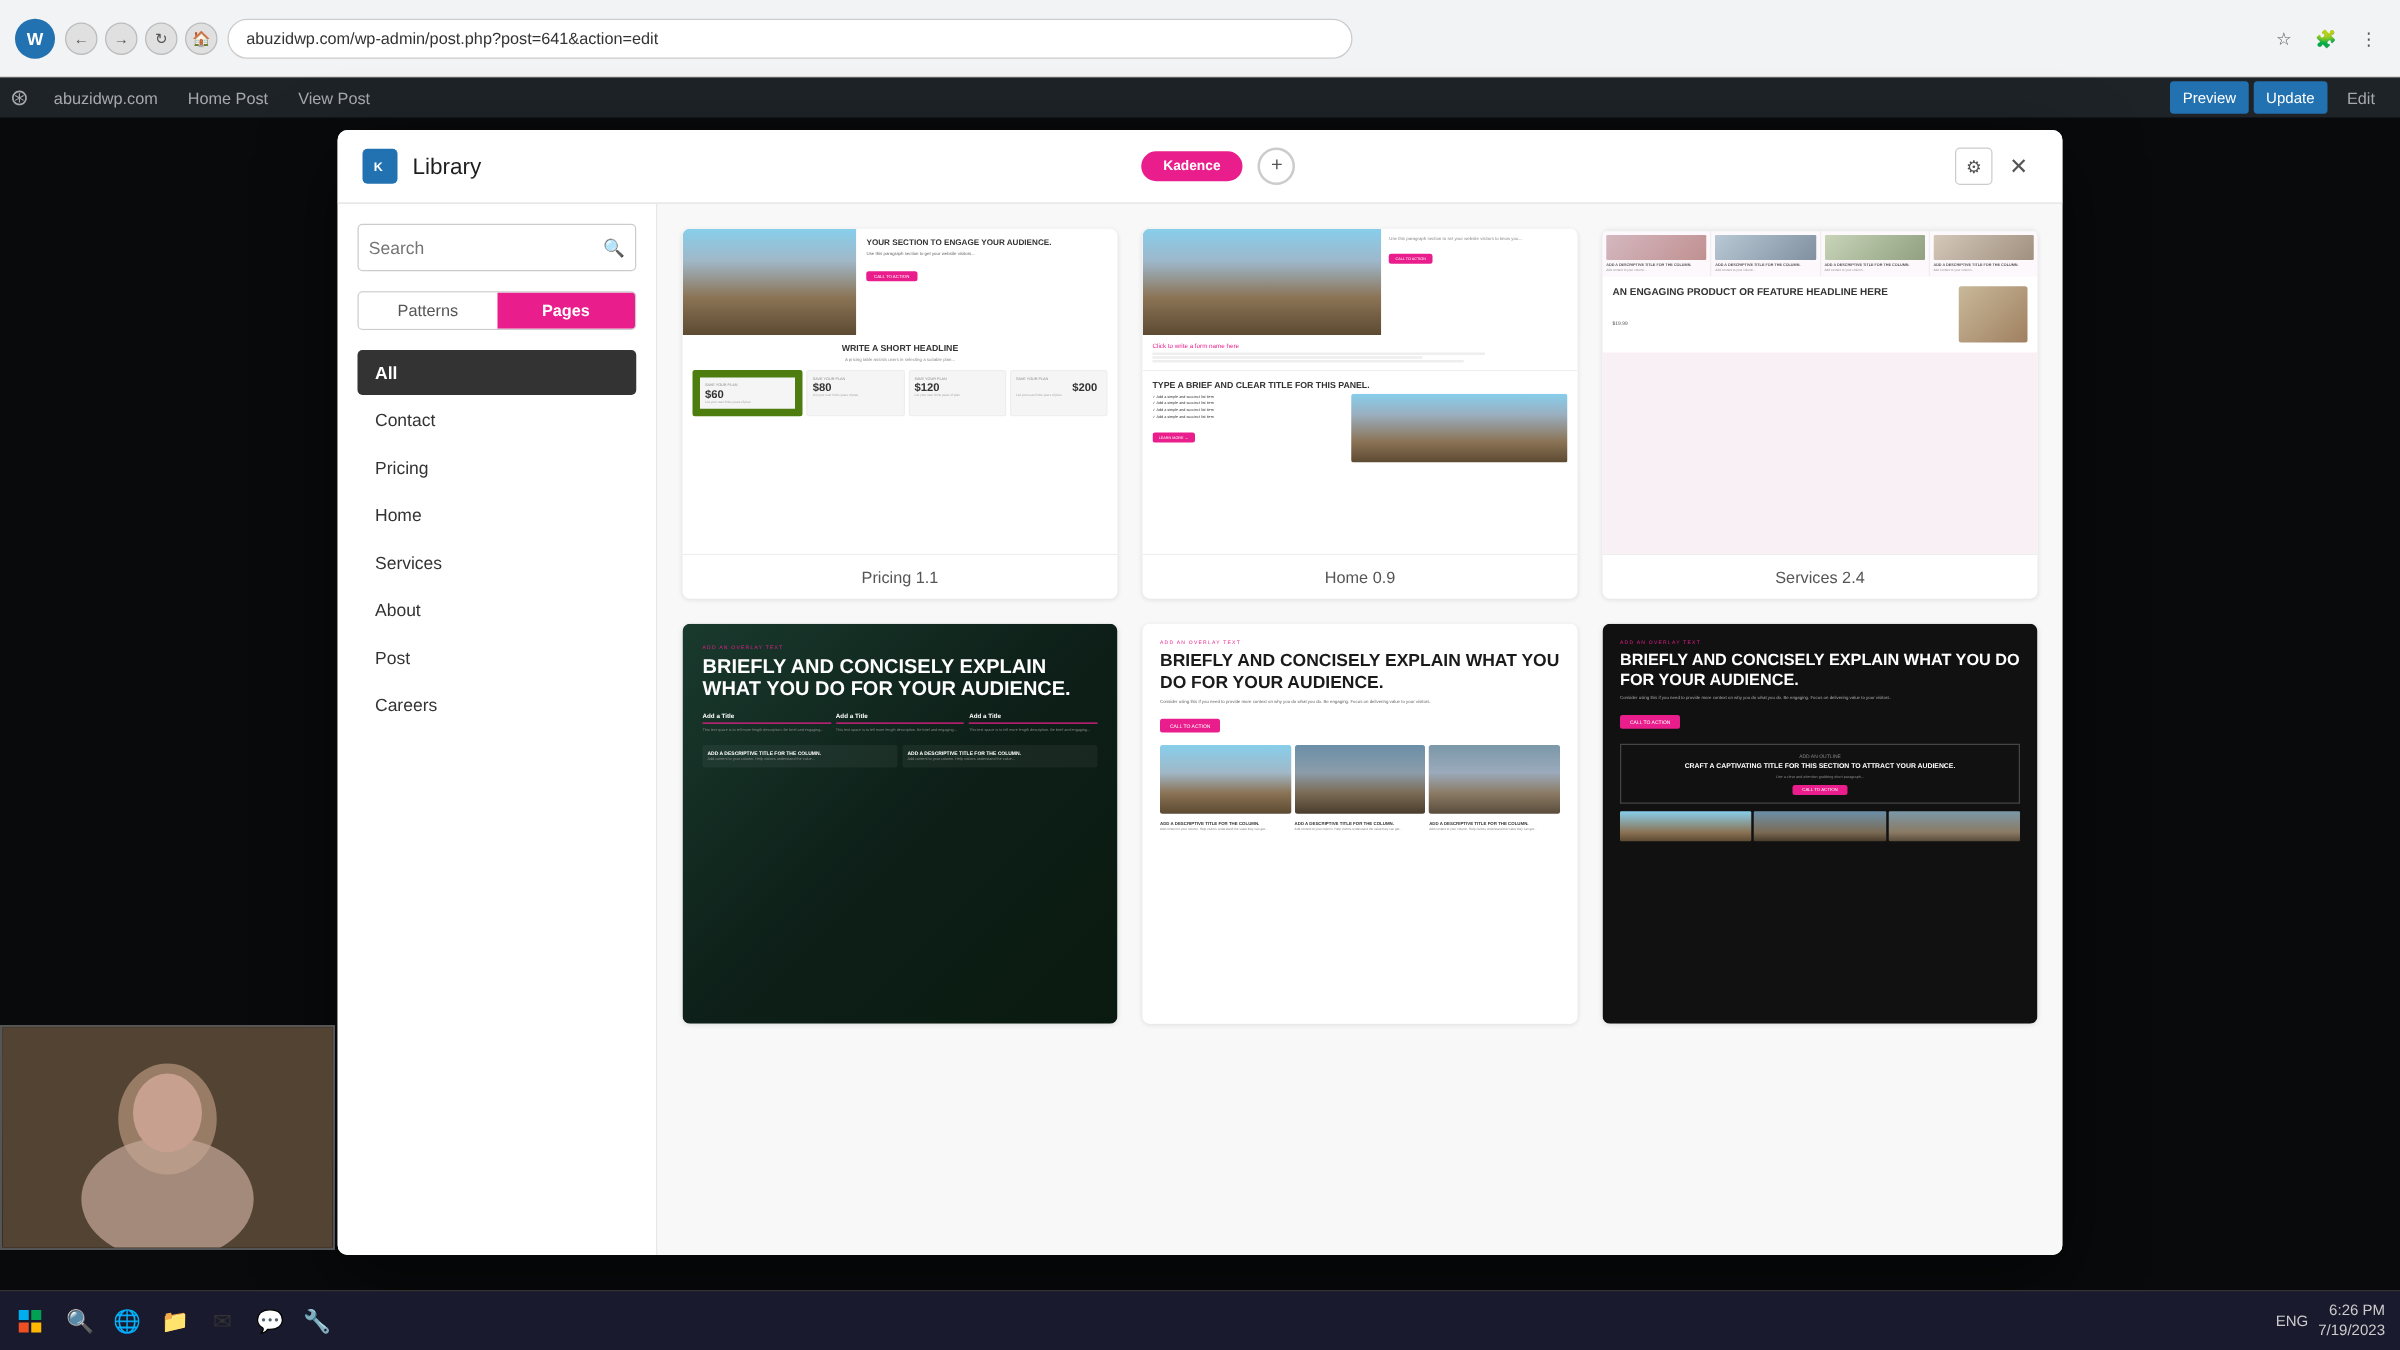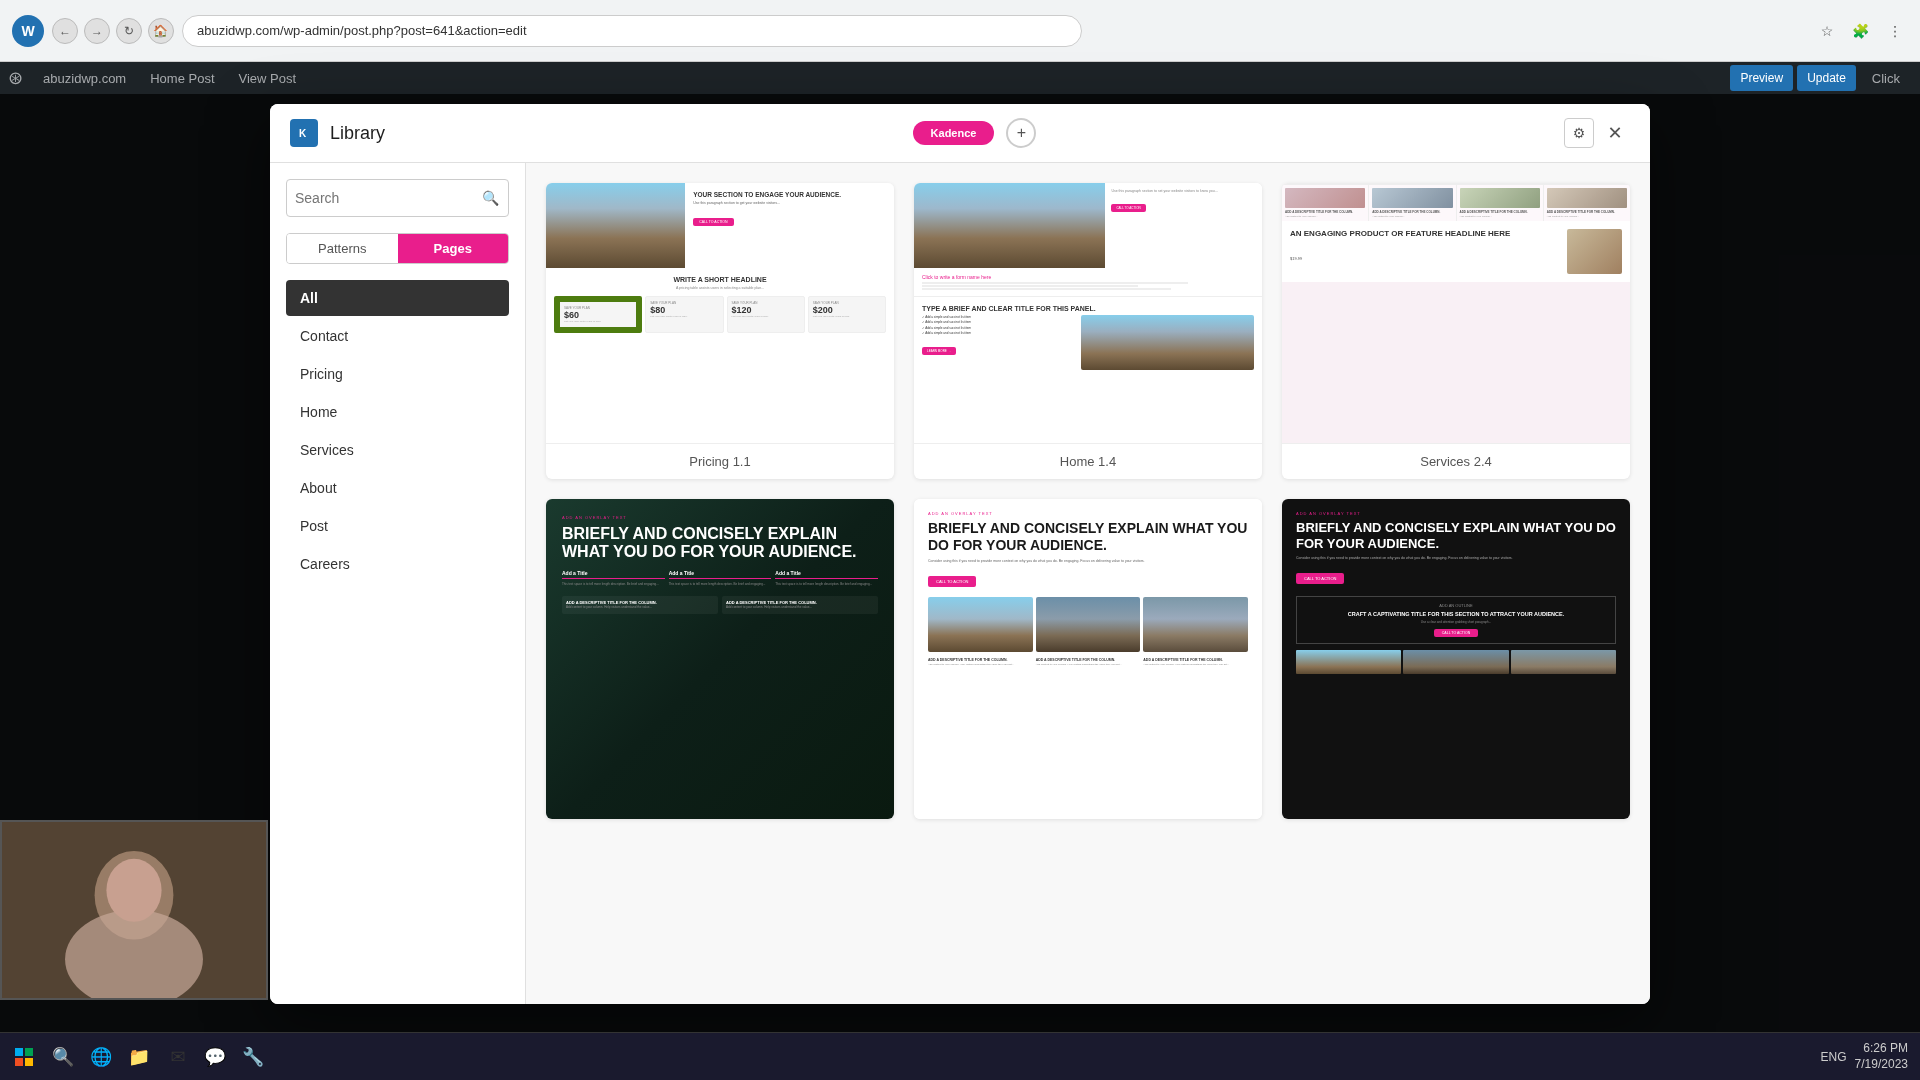--- a/index.html
+++ b/index.html
@@ -95,21 +95,21 @@
 </div>
 
 <div class="wp-admin-bar">
   <div class="wp-admin-logo">⊛</div>
   <div class="wp-admin-item">abuzidwp.com</div>
   <div class="wp-admin-item">Home Post</div>
   <div class="wp-admin-item">View Post</div>
   <div class="wp-admin-right">
     <div class="wp-admin-item blue-btn">Preview</div>
     <div class="wp-admin-item blue-btn">Update</div>
-    <div class="wp-admin-item">Click</div>
+    <div class="wp-admin-item">Edit</div>
   </div>
 </div>
 
 <div class="modal-overlay">
   <div class="library-modal">
 
     <div class="library-header">
       <div class="library-logo">
         <svg width="16" height="16" viewBox="0 0 16 16" fill="none">
           <rect width="16" height="16" rx="2" fill="#2271b1"></rect>
@@ -176,21 +176,21 @@
                     <div style="font-size:9px; font-weight:700; color:#333;">$80</div>
                     <div style="font-size:2.5px; color:#aaa;">List your user limits years of plan.</div>
                   </div>
                   <div style="flex:1; background:#f5f5f5; padding:4px; border-radius:2px; border:1px solid #eee;">
                     <div style="font-size:3px; color:#888; text-transform:uppercase;">SAVE YOUR PLAN</div>
                     <div style="font-size:9px; font-weight:700; color:#333;">$120</div>
                     <div style="font-size:2.5px; color:#aaa;">List your user limits years of plan.</div>
                   </div>
                   <div style="flex:1; background:#f5f5f5; padding:4px; border-radius:2px; border:1px solid #eee;">
                     <div style="font-size:3px; color:#888; text-transform:uppercase;">SAVE YOUR PLAN</div>
-                    <div style="font-size:9px; font-weight:700; color:#333;">$200</div>
+                    <div style="font-size:9px; font-weight:700; color:#333;margin-left:45px;">$200</div>
                     <div style="font-size:2.5px; color:#aaa;">List your user limits years of plan.</div>
                   </div>
                 </div>
               </div>
             </div>
             <div class="card-label">Pricing 1.1</div>
           </div>
 
           <div class="card">
             <div class="card-row1-preview">
@@ -217,21 +217,21 @@
                     <div style="font-size:3px; color:#333; margin-bottom:1.5px;">✓ Add a simple and succinct list item</div>
                     <div style="font-size:3px; color:#333; margin-bottom:1.5px;">✓ Add a simple and succinct list item</div>
                     <div style="font-size:3px; color:#333; margin-bottom:1.5px;">✓ Add a simple and succinct list item</div>
                     <div style="font-size:3px; color:#333; margin-bottom:3px;">✓ Add a simple and succinct list item</div>
                     <div style="background:#e91e8c; color:white; font-size:3px; padding:2px 5px; border-radius:2px; display:inline-block;">LEARN MORE →</div>
                   </div>
                   <div style="float:right; width:52%; height:55px; background: linear-gradient(to bottom, #87CEEB 0%, #9aafc0 30%, #8B7355 70%, #5C4A32 100%); border-radius:2px;"></div>
                 </div>
               </div>
             </div>
-            <div class="card-label">Home 1.4</div>
+            <div class="card-label">Home 0.9</div>
           </div>
 
           <div class="card">
             <div class="card-row1-preview" style="background:#f9f0f5;">
 
               <div style="display:grid; grid-template-columns:repeat(4,1fr); gap:1px; background:#eee; padding-top:2px;">
                 <div style="background:#fdf8fb; padding:3px;">
                   <div style="height:20px; background: linear-gradient(135deg, #d4b8c0, #c09090); margin-bottom:2px; border-radius:1px;"></div>
                   <div style="font-size:3px; font-weight:700; color:#555; margin-bottom:1px;">ADD A DESCRIPTIVE TITLE FOR THE COLUMN.</div>
                   <div style="font-size:2.5px; color:#999; line-height:1.3;">Add content to your column...</div>

